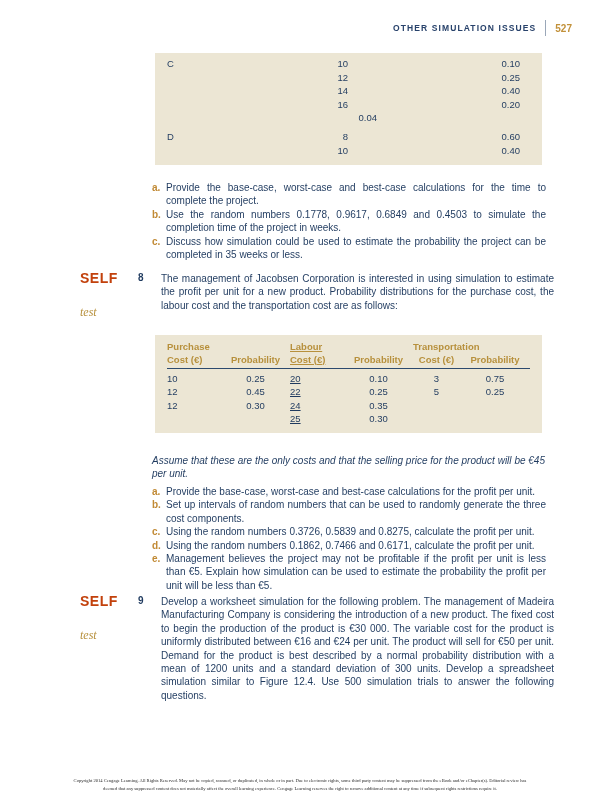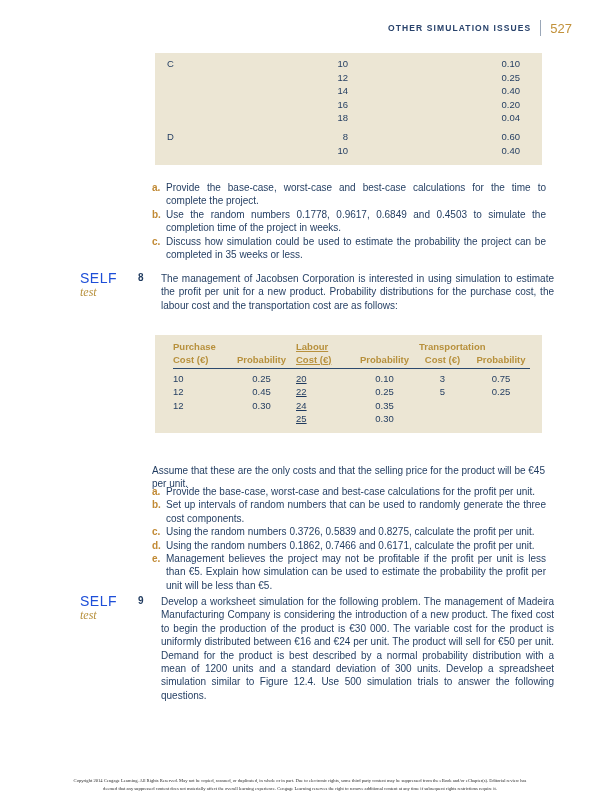--- a/index.html
+++ b/index.html
@@ -3,49 +3,49 @@
 <meta charset="utf-8">
 <style>
   html,body{margin:0;padding:0;background:#fff;}
   .page{position:relative;width:600px;height:800px;background:#ffffff;overflow:hidden;
         font-family:"Liberation Sans",sans-serif;color:#1f3a5f;}
 
   
   .pagehead{position:absolute;top:20px;right:28px;display:flex;align-items:center;height:16px;}
   .headtitle{font-size:8.5px;letter-spacing:1.1px;color:#28426b;font-weight:bold;}
   .headdiv{width:1px;height:16px;background:#9aa7b8;margin:0 9px;}
-  .pagenum{font-size:13px;font-weight:normal;color:#c2913a;}
+  .pagenum{font-size:10px;font-weight:bold;color:#c2913a;}
 
   
   .table1{position:absolute;left:155px;top:53px;width:387px;height:112px;
           background:#ece6d4;padding-top:4px;box-sizing:border-box;font-size:9.5px;}
   .t1row{display:flex;line-height:13.6px;}
   .t1row.gap{margin-top:5px;}
   .t1c1{width:50px;padding-left:12px;box-sizing:border-box;text-align:left;}
   .t1c2{width:143px;text-align:right;}
   .t1c3{width:172px;text-align:right;}
 
   
   .xlist{position:absolute;left:152px;width:394px;font-size:10px;line-height:13.4px;}
   .xitem{display:flex;}
   .xletter{width:14px;flex:0 0 14px;font-weight:bold;color:#c18a35;}
   .xtext{flex:1;text-align:justify;}
 
   
   .selfblock{position:absolute;left:80px;width:70px;}
-  .selfword{font-size:14px;font-weight:normal;color:#1d4ed8;letter-spacing:0.5px;line-height:14px;}
+  .selfword{font-size:14px;font-weight:bold;color:#c2410c;letter-spacing:0.5px;line-height:14px;}
   .testword{font-family:"Liberation Serif",serif;font-style:italic;font-size:12px;
-            color:#b7903c;line-height:14px;}
+            color:#b7903c;line-height:14px;margin-top:20px;}
   .pnum{position:absolute;left:138px;font-size:10px;font-weight:bold;}
   .ptext{position:absolute;left:161px;width:393px;font-size:10px;line-height:13.4px;text-align:justify;}
   .para{position:absolute;left:152px;width:393px;font-size:10px;line-height:13.4px;text-align:justify;}
 
   
   .table2{position:absolute;left:155px;top:335px;width:387px;height:98px;
-          background:#ece6d4;box-sizing:border-box;padding:6px 12px 0 18px;font-size:9.5px;}
+          background:#ece6d4;box-sizing:border-box;padding:6px 12px 0 12px;font-size:9.5px;}
   .t2grid{display:grid;grid-template-columns:54px 69px 54px 69px 47px 70px;line-height:12.6px;}
   .t2head{color:#b7903c;font-weight:bold;}
   .t2rule{border-bottom:1.2px solid #2c4a6e;margin-top:2px;margin-bottom:3px;}
   .gc1{grid-column:1;text-align:left;}
   .gc2{grid-column:2;text-align:center;}
   .gc3{grid-column:3;text-align:left;text-decoration:underline;}
   .gc4{grid-column:4;text-align:center;}
   .gc5{grid-column:5;text-align:center;white-space:nowrap;}
   .gc6{grid-column:6;text-align:center;}
   .t2data{line-height:13.2px;}
@@ -82,21 +82,20 @@
       <span class="t1c2">14</span>
       <span class="t1c3">0.40</span>
     </div>
     <div class="t1row">
       <span class="t1c1"></span>
       <span class="t1c2">16</span>
       <span class="t1c3">0.20</span>
     </div>
     <div class="t1row">
       <span class="t1c1"></span>
-      <span class="t1c2">18</span>
       <span class="t1c3">0.04</span>
     </div>
     <div class="t1row gap">
       <span class="t1c1">D</span>
       <span class="t1c2">8</span>
       <span class="t1c3">0.60</span>
     </div>
     <div class="t1row">
       <span class="t1c1"></span>
       <span class="t1c2">10</span>
@@ -168,21 +167,21 @@
     <div class="t2grid t2data">
       <span class="gc1"></span>
       <span class="gc2"></span>
       <span class="gc3">25</span>
       <span class="gc4">0.30</span>
       <span class="gc5"></span>
       <span class="gc6"></span>
     </div>
   </div>
 
-  <div class="para" style="top:464px;">Assume that these are the only costs and that the selling price for the product will be €45 per unit.</div>
+  <div class="para" style="top:454px;font-style:italic;">Assume that these are the only costs and that the selling price for the product will be €45 per unit.</div>
 
   <div class="xlist" style="top:485px;">
     <div class="xitem">
       <span class="xletter">a.</span>
       <span class="xtext">Provide the base-case, worst-case and best-case calculations for the profit per unit.</span>
     </div>
     <div class="xitem">
       <span class="xletter">b.</span>
       <span class="xtext">Set up intervals of random numbers that can be used to randomly generate the three cost components.</span>
     </div>

